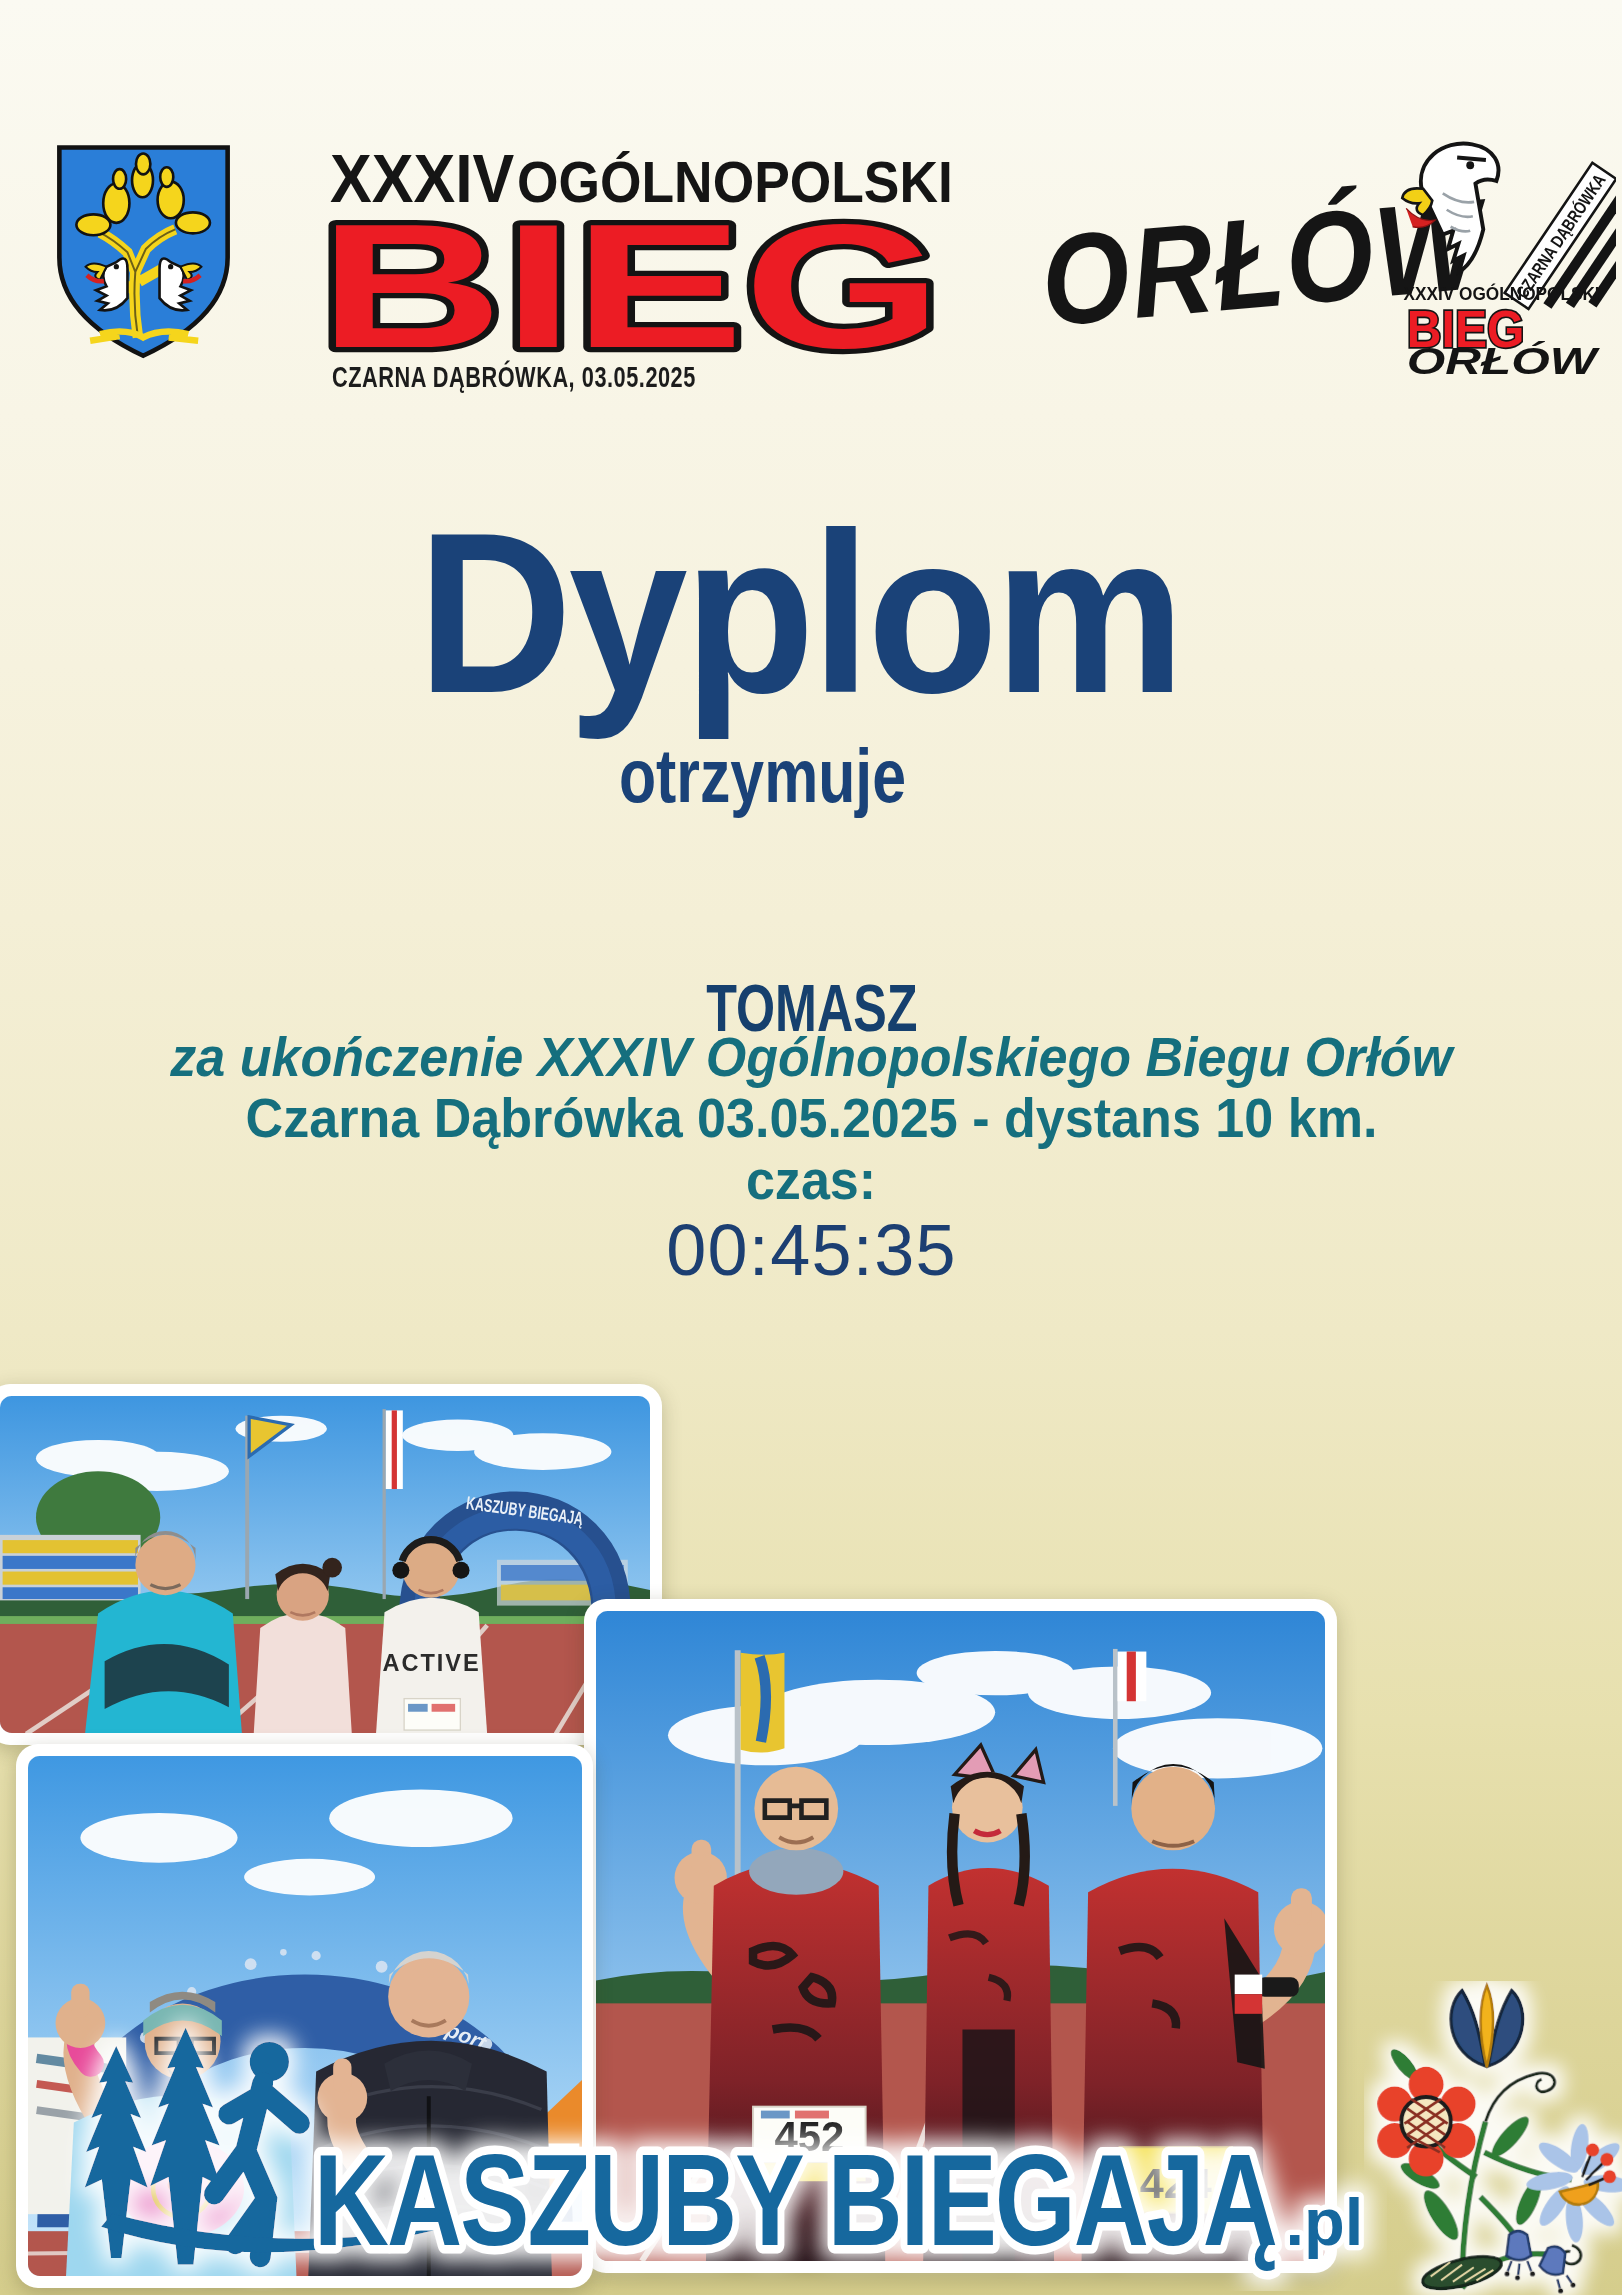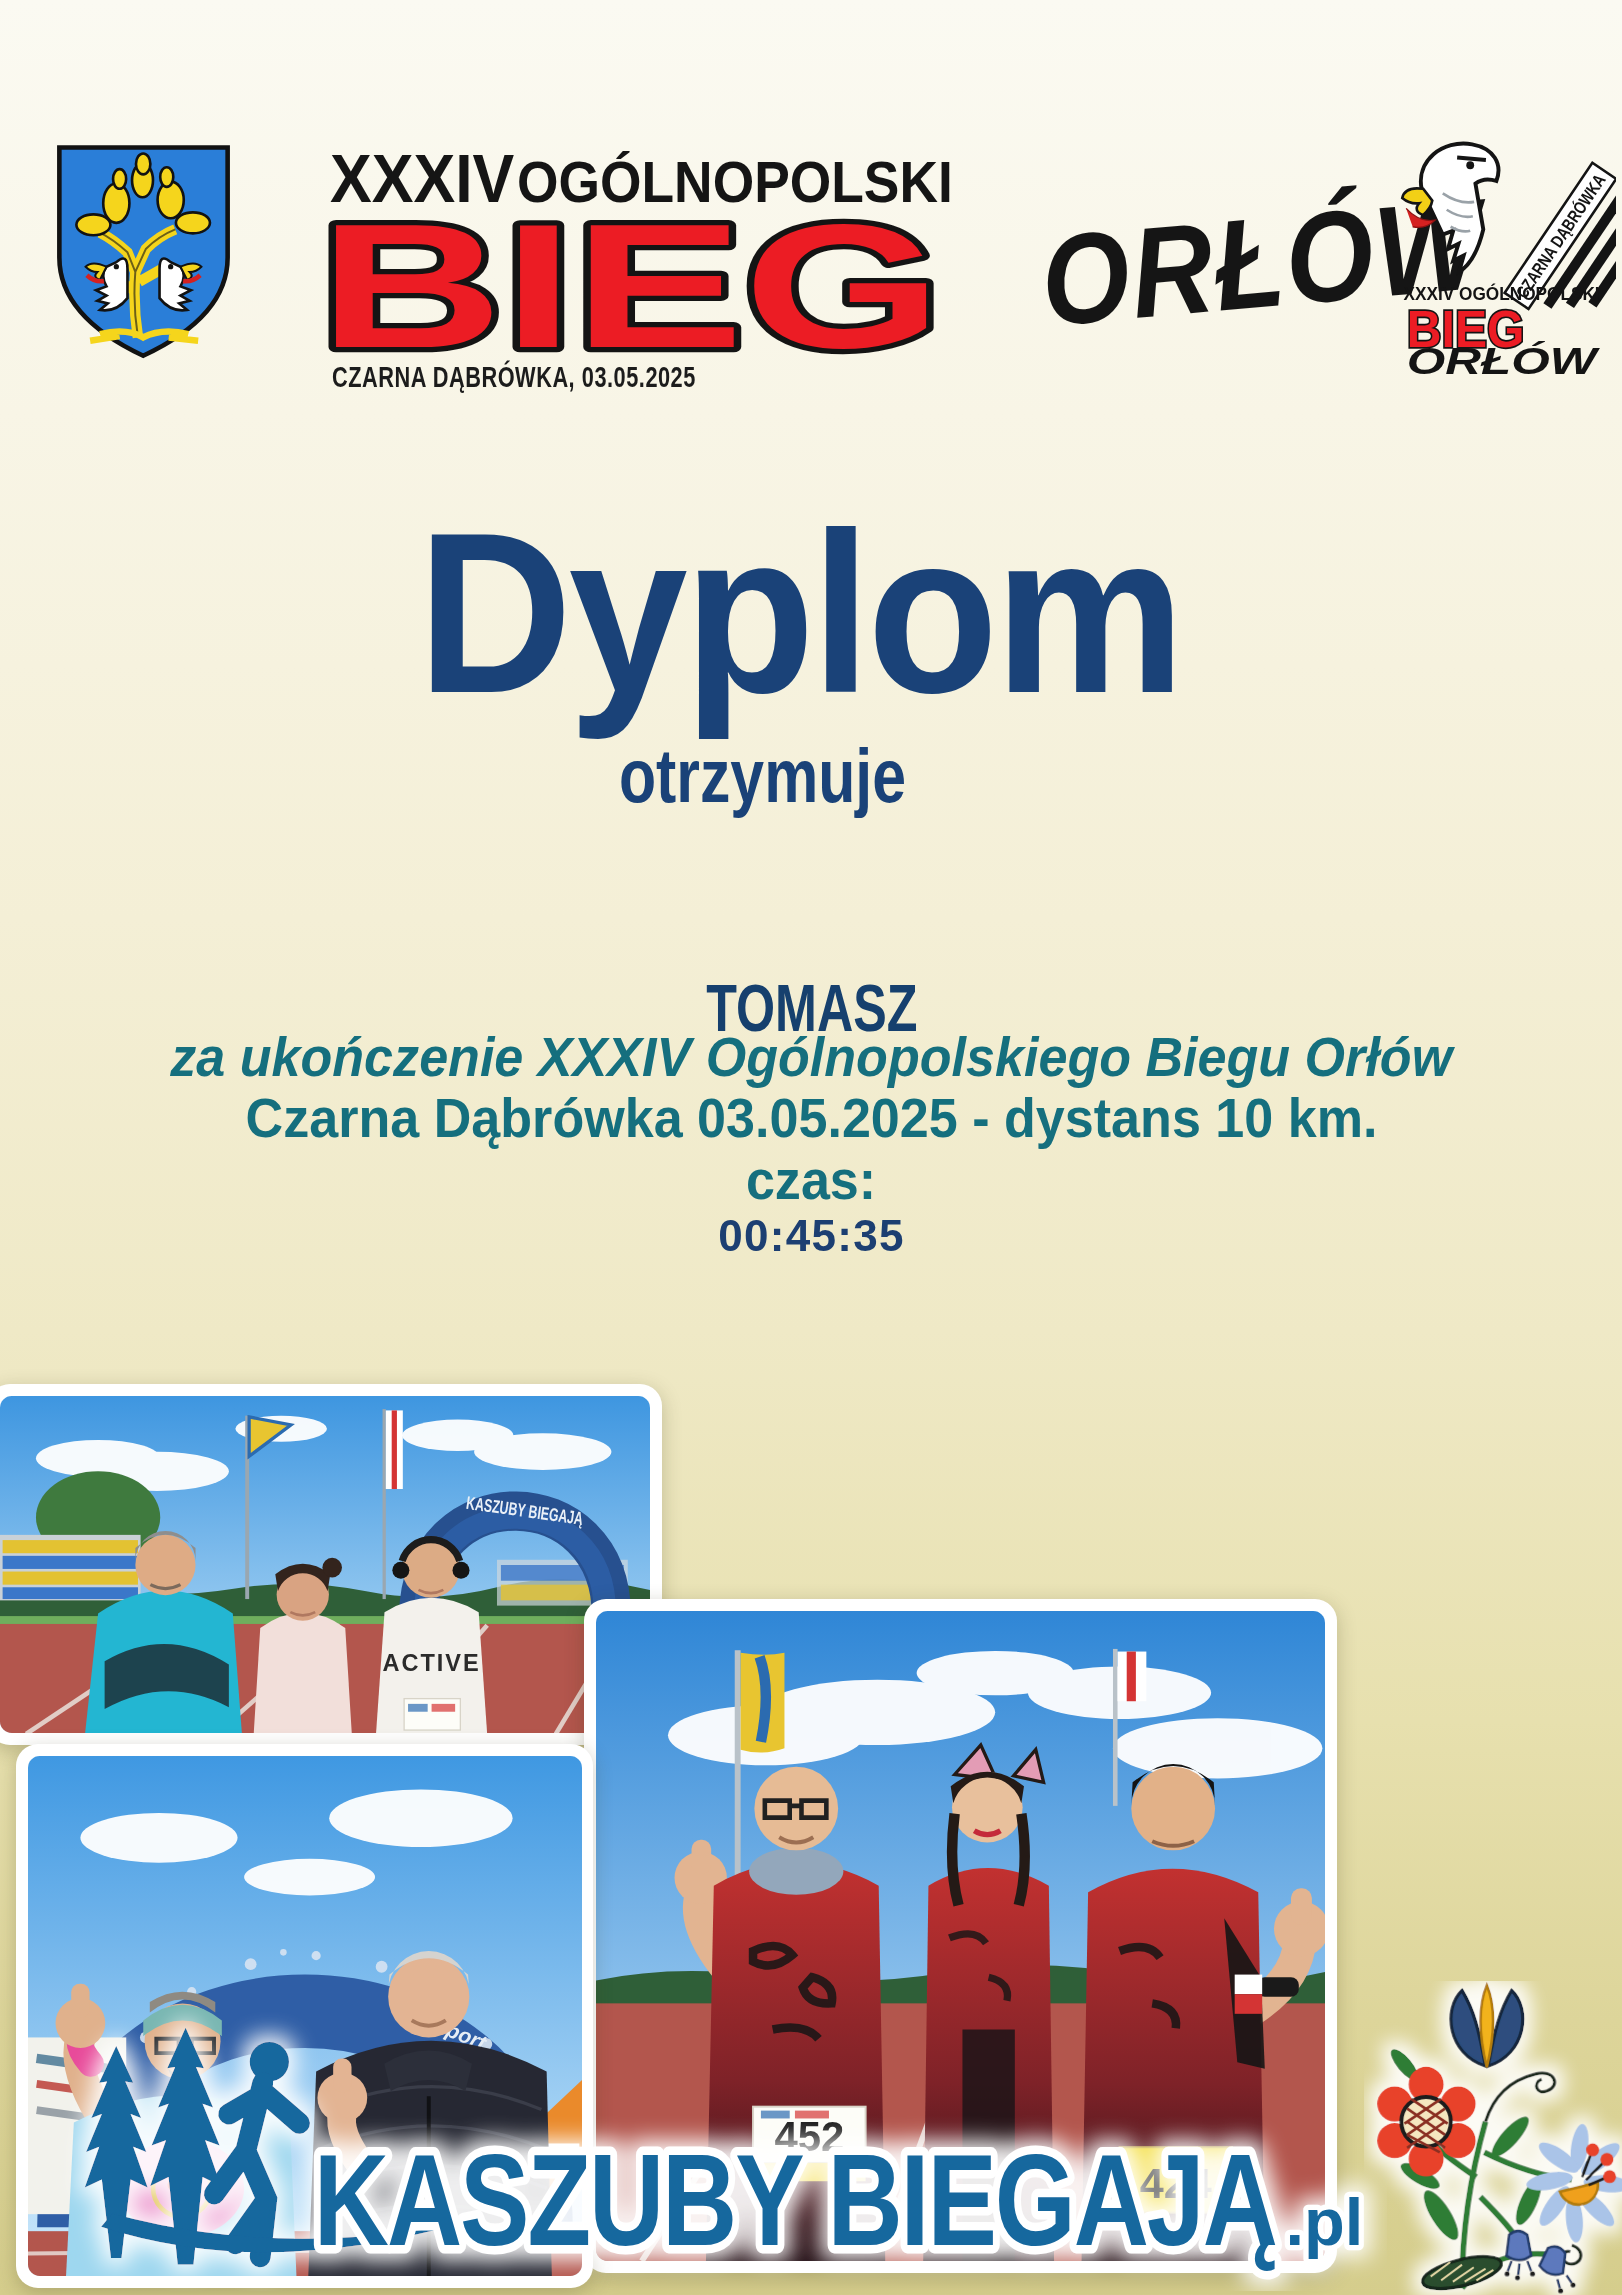--- a/index.html
+++ b/index.html
@@ -10,21 +10,21 @@
   }
   .abs{position:absolute;}
   .cx{left:0;right:0;text-align:center;}
   .cond{display:inline-block;transform-origin:center;}
   .condL{display:inline-block;transform-origin:left center;}
   .hdr-line{white-space:nowrap;color:#151515;font-weight:bold;}
   .dyplom{font-weight:bold;color:#1a4278;font-size:228px;line-height:1;letter-spacing:-3.9px;margin-left:41px;}
   .otrzymuje{font-weight:bold;color:#1a4278;font-size:76px;line-height:1;}
   .nameline{font-weight:bold;color:#16406e;font-size:67px;line-height:1;}
   .tealline{font-weight:bold;color:#156f7e;font-size:56px;line-height:1;}
-  .timeline{font-weight:bold;color:#1c3f72;font-size:44px;line-height:1;letter-spacing:1.3px;}
+  .timeline{font-weight:normal;color:#1c3f72;font-size:72px;line-height:1;letter-spacing:1.3px;}
   .locdate{font-weight:bold;color:#1c1c1c;font-size:29px;letter-spacing:0.7px;}
   .photo{position:absolute;background:#ffffff;border-radius:22px;box-shadow:0 5.2px 19.6px rgba(60,55,20,.25);padding:11.8px;box-sizing:border-box;}
   .photo-inner{width:100%;height:100%;border-radius:11.8px;overflow:hidden;display:block;}
   svg{display:block;}
 </style>
 </head>
 <body>
 
 <div class="page">
 

